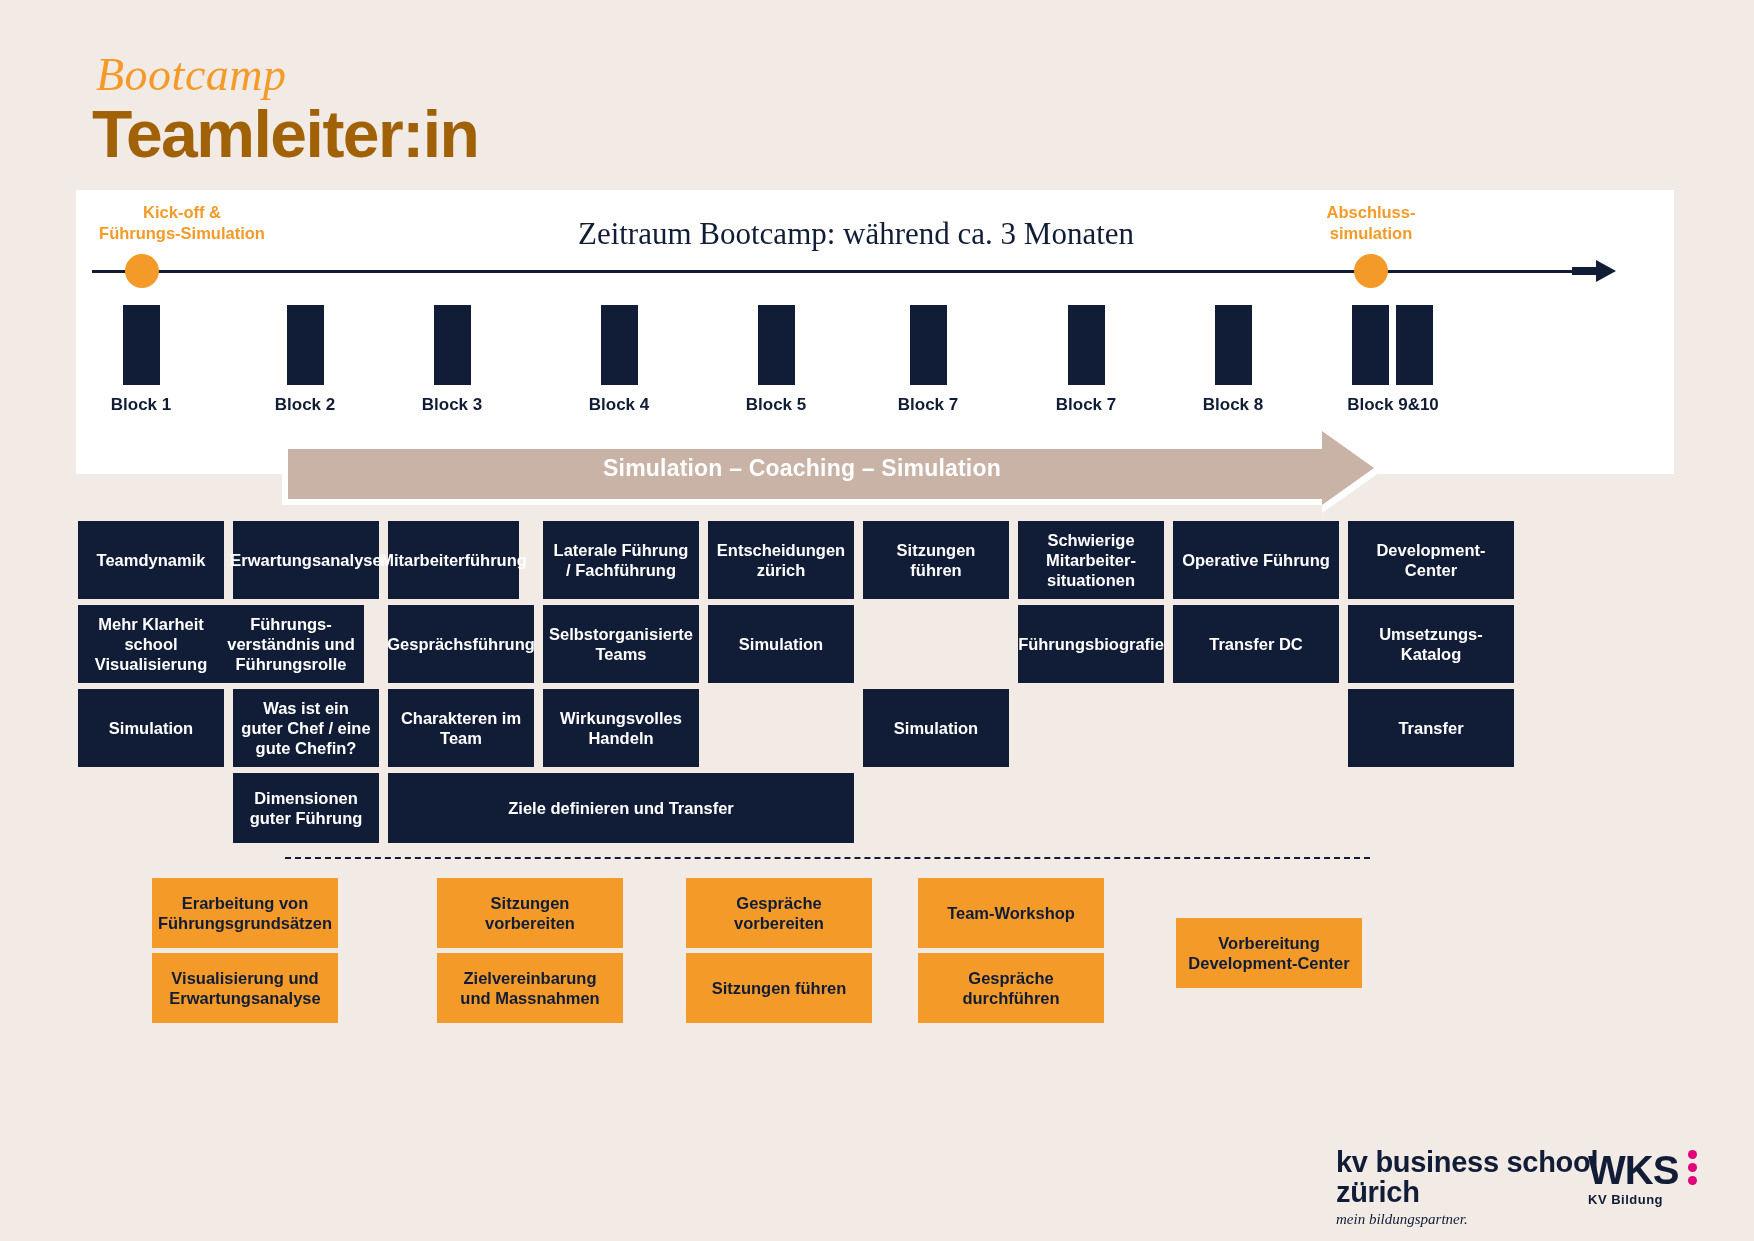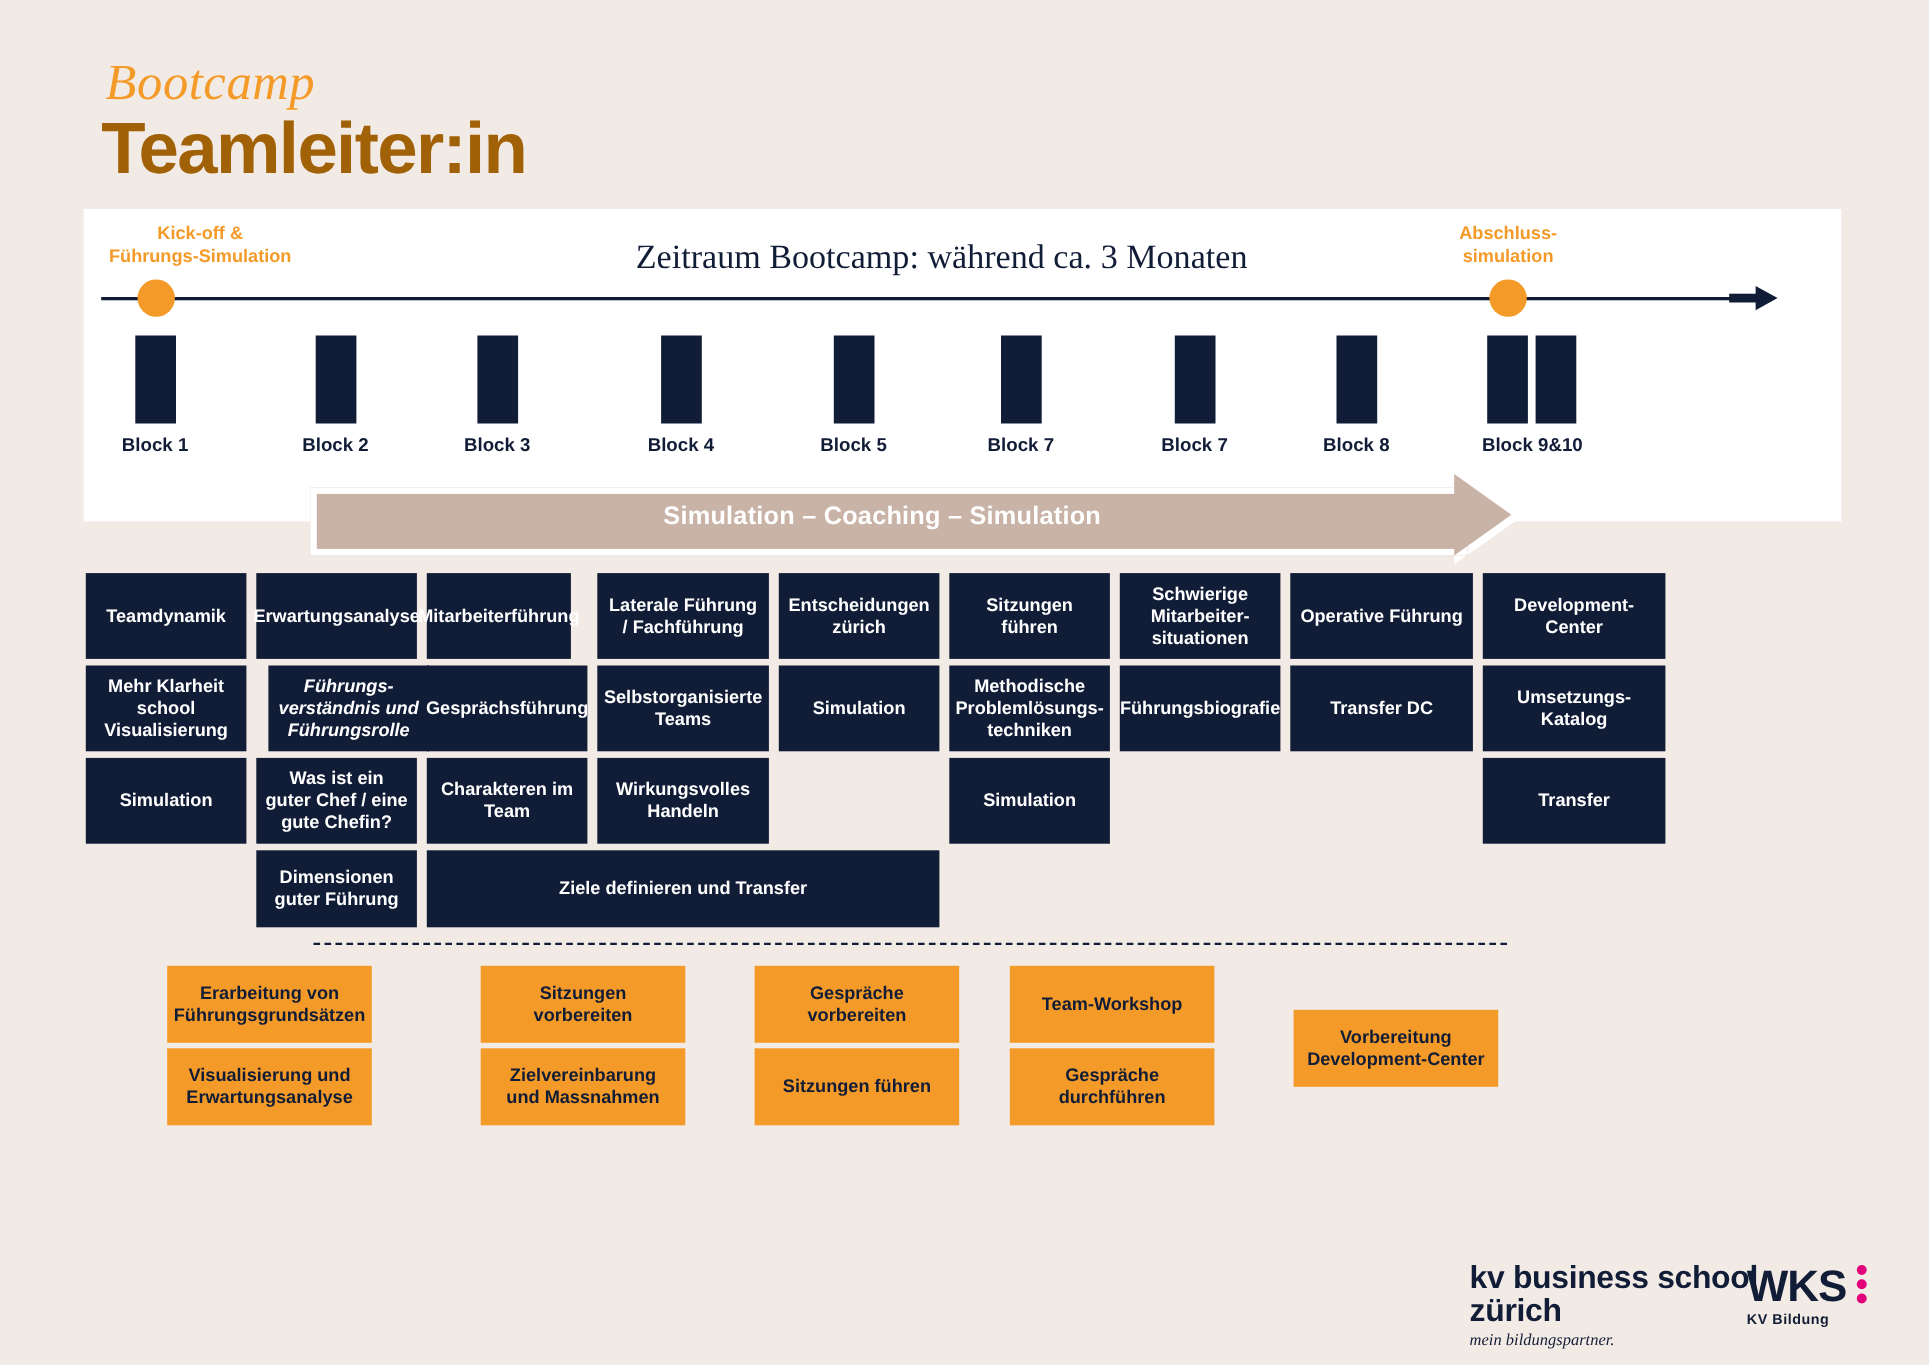--- a/index.html
+++ b/index.html
@@ -347,25 +347,24 @@
     <div class="cell" style="left:155px;  top:0px;   width:146px; height:78px;">Erwartungsanalyse</div>
     <div class="cell" style="left:310px;  top:0px;   width:131px; height:78px;">Mitarbeiterführung</div>
     <div class="cell" style="left:465px;  top:0px;   width:156px; height:78px;">Laterale Führung / Fachführung</div>
     <div class="cell" style="left:630px;  top:0px;   width:146px; height:78px;">Entscheidungen zürich</div>
     <div class="cell" style="left:785px;  top:0px;   width:146px; height:78px;">Sitzungen führen</div>
     <div class="cell" style="left:940px;  top:0px;   width:146px; height:78px;">Schwierige Mitarbeiter-situationen</div>
     <div class="cell" style="left:1095px; top:0px;   width:166px; height:78px;">Operative Führung</div>
     <div class="cell" style="left:1270px; top:0px;   width:166px; height:78px;">Development-Center</div>
 
     <div class="cell" style="left:0px;    top:84px;  width:146px; height:78px;">Mehr Klarheit school Visualisierung</div>
-    <div class="cell" style="left:166px;  top:84px;  width:146px; height:78px;font-style:italic;">Führungs-verständnis und Führungsrolle</div>
+    <div class="cell" style="left:140px;  top:84px;  width:146px; height:78px;">Führungs-verständnis und Führungsrolle</div>
     <div class="cell" style="left:310px;  top:84px;  width:146px; height:78px;">Gesprächsführung</div>
     <div class="cell" style="left:465px;  top:84px;  width:156px; height:78px;">Selbstorganisierte Teams</div>
     <div class="cell" style="left:630px;  top:84px;  width:146px; height:78px;">Simulation</div>
-    <div class="cell" style="left:785px;  top:84px;  width:146px; height:78px;">Methodische Problemlösungs-techniken</div>
     <div class="cell" style="left:940px;  top:84px;  width:146px; height:78px;">Führungsbiografie</div>
     <div class="cell" style="left:1095px; top:84px;  width:166px; height:78px;">Transfer DC</div>
     <div class="cell" style="left:1270px; top:84px;  width:166px; height:78px;">Umsetzungs-Katalog</div>
 
     <div class="cell" style="left:0px;    top:168px; width:146px; height:78px;">Simulation</div>
     <div class="cell" style="left:155px;  top:168px; width:146px; height:78px;">Was ist ein guter Chef / eine gute Chefin?</div>
     <div class="cell" style="left:310px;  top:168px; width:146px; height:78px;">Charakteren im Team</div>
     <div class="cell" style="left:465px;  top:168px; width:156px; height:78px;">Wirkungsvolles Handeln</div>
     <div class="cell" style="left:785px;  top:168px; width:146px; height:78px;">Simulation</div>
     <div class="cell" style="left:1270px; top:168px; width:166px; height:78px;">Transfer</div>

